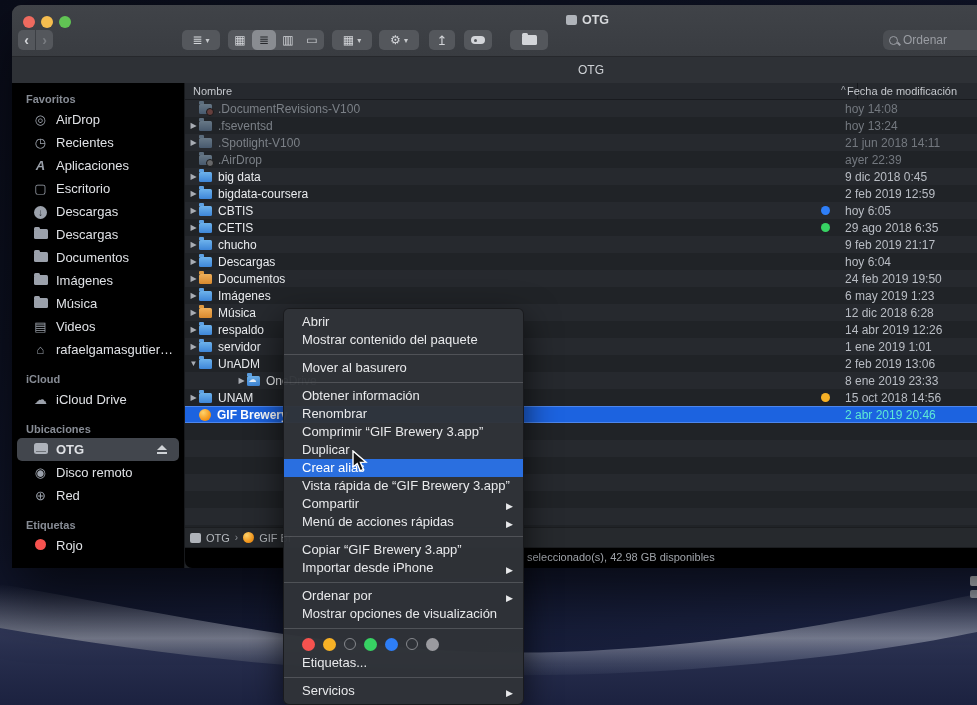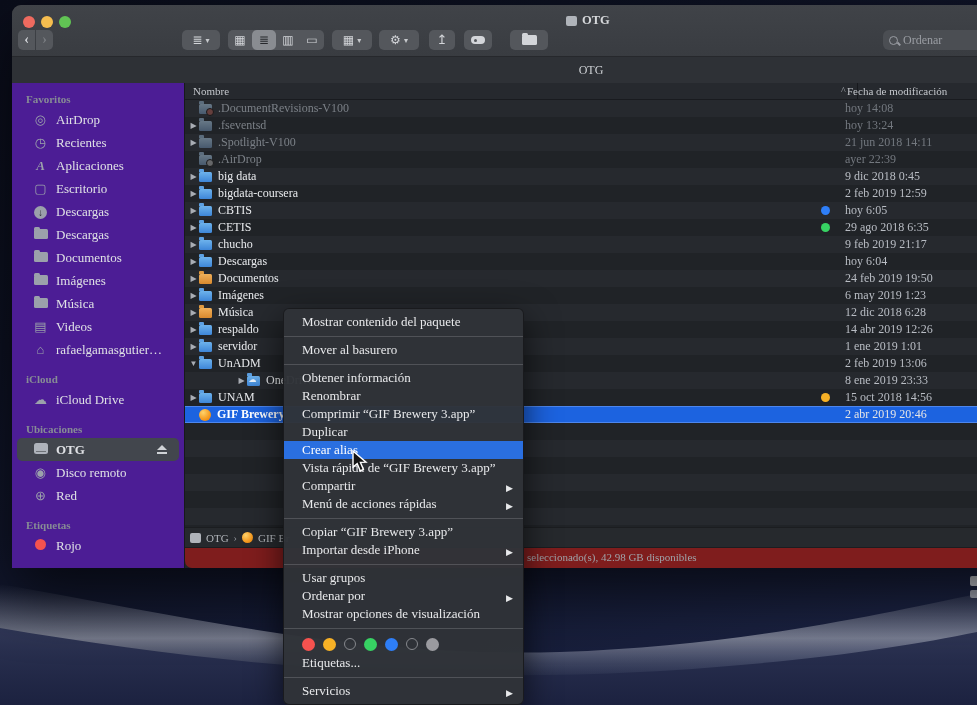--- a/index.html
+++ b/index.html
@@ -1,17 +1,17 @@
 <!DOCTYPE html>
 <html style="--sel: #1c63e0; --mhl: #2a6fe0;"><head>
 <meta charset="utf-8">
 <style>
   html,body{margin:0;padding:0;background:#05070f;}
   #screen{position:relative;width:977px;height:705px;overflow:hidden;
-    font-family:Liberation Serif, serif;
+    font-family:Liberation Sans, sans-serif;
     background:linear-gradient(155deg,#0a0d1a 0%,#0d1122 30%,#141a33 65%,#1d2547 100%);}
   
   .dune{position:absolute;left:0;top:566px;pointer-events:none;}
   .desktop-sliver{position:absolute;right:0;top:576px;width:7px;height:10px;background:#e8e9ec;border-radius:2px 0 0 2px;opacity:.85;}
   .desktop-sliver2{position:absolute;right:0;top:590px;width:7px;height:8px;background:#d6d8dd;border-radius:2px 0 0 2px;opacity:.7;}
 
   
   .window{position:absolute;left:12px;top:5px;width:1158px;height:563px;border-radius:9px;
     background:#202327;box-shadow:0 25px 60px rgba(0,0,0,.65);}
   .titlebar{position:relative;height:51px;background:linear-gradient(#404348,#393c41);
@@ -44,21 +44,21 @@
   .searchfield{position:absolute;left:871px;top:25px;width:140px;height:20px;background:#4b4e53;border-radius:6px;
     display:flex;align-items:center;padding-left:6px;gap:5px;color:#9a9da3;font-size:12px;}
   .mag{display:inline-block;width:7px;height:7px;border:1.5px solid #9a9da3;border-radius:50%;position:relative;}
   .mag::after{content:'';position:absolute;width:4px;height:1.5px;background:#9a9da3;transform:rotate(45deg);right:-3.5px;bottom:-1px;}
 
   .tabbar{height:26px;background:#2e3136;border-bottom:1px solid #1b1d20;text-align:center;
     line-height:26px;color:#cfd2d6;font-size:12px;}
 
   .main{position:absolute;top:78px;bottom:0;left:0;width:965px;display:flex;}
   
-  .sidebar{width:172px;background:#4c1d95;border-right:1px solid #17191c;padding-top:7px;overflow:hidden;flex:none;}
+  .sidebar{width:172px;background:#000000;border-right:1px solid #17191c;padding-top:7px;overflow:hidden;flex:none;}
   .sb-section{margin-bottom:9px;}
   .sb-header{padding:3px 0 3px 14px;color:#878c95;font-size:11px;font-weight:bold;}
   .sb-item{position:relative;display:flex;align-items:center;height:23px;padding-left:20px;color:#dfe1e5;font-size:13px;}
   .sb-item.selected{background:#42464d;border-radius:5px;margin:0 5px;padding-left:15px;font-weight:bold;}
   .sicon{width:17px;margin-right:7px;text-align:center;color:#9ba1ab;font-size:13px;flex:none;line-height:1;}
   .sicon.appA{font-weight:bold;font-style:italic;font-size:13px;}
   .sb-folder{display:inline-block;width:14px;height:10px;background:#9ba1ab;border-radius:1.5px;position:relative;}
   .sb-folder::before{content:'';position:absolute;top:-2.5px;left:0;width:6px;height:3px;background:#9ba1ab;border-radius:1.5px 1.5px 0 0;}
   .sb-disk{display:inline-block;width:14px;height:11px;background:#aeb3bb;border-radius:2.5px;position:relative;}
   .sb-disk::after{content:'';position:absolute;left:2px;bottom:2px;right:2px;height:1.5px;background:#6d7177;}
@@ -93,29 +93,29 @@
   .ficon.badge-red::after{content:'';position:absolute;right:-2px;bottom:-2px;width:6px;height:6px;border-radius:50%;background:#e0443e;border:1px solid #202327;}
   .ficon.badge-gray::after{content:'';position:absolute;right:-2px;bottom:-2px;width:6px;height:6px;border-radius:50%;background:#8f949b;border:1px solid #202327;}
   .ficon.cloudmark::after{content:'☁';position:absolute;left:1.5px;top:-1px;font-size:8px;color:#eaf2fb;}
   .fapp{width:12px;height:12px;border-radius:50%;margin-right:6px;flex:none;
     background:radial-gradient(circle at 35% 30%,#ffd36b,#f59a1f 60%,#d97a10);}
   .fname{white-space:nowrap;}
   .frow.selected .fname{font-weight:bold;}
   .fdot{position:absolute;left:636px;top:4px;width:9px;height:9px;border-radius:50%;}
   .fdate{position:absolute;left:660px;white-space:nowrap;color:#b9bdc4;}
   .frow.hidden-file .fdate{color:#73787f;}
-  .frow.selected .fdate{color:#e5e5e5;}
+  .frow.selected .fdate{color:#5eead4;}
 
   .pathbar{height:19px;background:#26292d;border-top:1px solid #1b1d20;display:flex;align-items:center;
     padding-left:5px;gap:5px;font-size:11px;color:#b4b8bd;flex:none;}
   .pb-disk{display:inline-block;width:11px;height:10px;background:#b0b4ba;border-radius:2px;}
   .pb-chev{color:#8b8f95;font-size:10px;}
   .pb-app{display:inline-block;width:11px;height:11px;border-radius:50%;
     background:radial-gradient(circle at 35% 30%,#ffd36b,#f59a1f 60%,#d97a10);}
-  .statusbar{height:20px;background:#7f1d1d;border-top:1px solid #1b1d20;position:relative;
+  .statusbar{height:20px;background:#000000;border-top:1px solid #1b1d20;position:relative;
     font-size:11px;color:#9fa3a9;flex:none;border-radius:0 0 0 7px;}
   .statusbar .stext{position:absolute;left:342px;top:3px;white-space:nowrap;}
 
   
   .ctxmenu{position:absolute;left:283px;top:308px;width:239px;z-index:10;
     background:rgba(48,51,56,.97);border:1px solid rgba(0,0,0,.45);border-radius:6px;
     box-shadow:0 12px 34px rgba(0,0,0,.65);padding:4px 0;font-size:13px;color:#e8e9eb;}
   .mi{position:relative;line-height:16px;padding:1px 10px 1px 18px;white-space:nowrap;}
   .mi.hl{background:var(--mhl);color:#fff;}
   .mi .sub{position:absolute;right:10px;top:3px;font-size:9px;}
@@ -426,37 +426,37 @@
             <span>GIF Br</span>
           </div>
         <div class="statusbar">
           <span class="stext">seleccionado(s), 42.98 GB disponibles</span>
         </div>
       </div>
     </div>
   </div>
 
   <div class="ctxmenu" id="ctxmenu">
+      <div class="mi"><span>Abrir</span></div>
       <div class="mi"><span>Mostrar contenido del paquete</span></div>
       <div class="msep"></div>
       <div class="mi"><span>Mover al basurero</span></div>
       <div class="msep"></div>
       <div class="mi"><span>Obtener información</span></div>
       <div class="mi"><span>Renombrar</span></div>
       <div class="mi"><span>Comprimir “GIF Brewery 3.app”</span></div>
       <div class="mi"><span>Duplicar</span></div>
       <div class="mi hl"><span>Crear alias</span></div>
       <div class="mi"><span>Vista rápida de “GIF Brewery 3.app”</span></div>
       <div class="mi"><span>Compartir</span><span class="sub">▶</span></div>
       <div class="mi"><span>Menú de acciones rápidas</span><span class="sub">▶</span></div>
       <div class="msep"></div>
       <div class="mi"><span>Copiar “GIF Brewery 3.app”</span></div>
       <div class="mi"><span>Importar desde iPhone</span><span class="sub">▶</span></div>
       <div class="msep"></div>
-      <div class="mi"><span>Usar grupos</span></div>
       <div class="mi"><span>Ordenar por</span><span class="sub">▶</span></div>
       <div class="mi"><span>Mostrar opciones de visualización</span></div>
       <div class="msep"></div>
       <div class="mtags">
         <span class="mtag" style="background: rgb(246, 82, 79);"></span>
         <span class="mtag" style="background: rgb(247, 177, 38);"></span>
         <span class="mtag outline"></span>
         <span class="mtag" style="background: rgb(55, 210, 99);"></span>
         <span class="mtag" style="background: rgb(46, 126, 247);"></span>
         <span class="mtag outline"></span>

